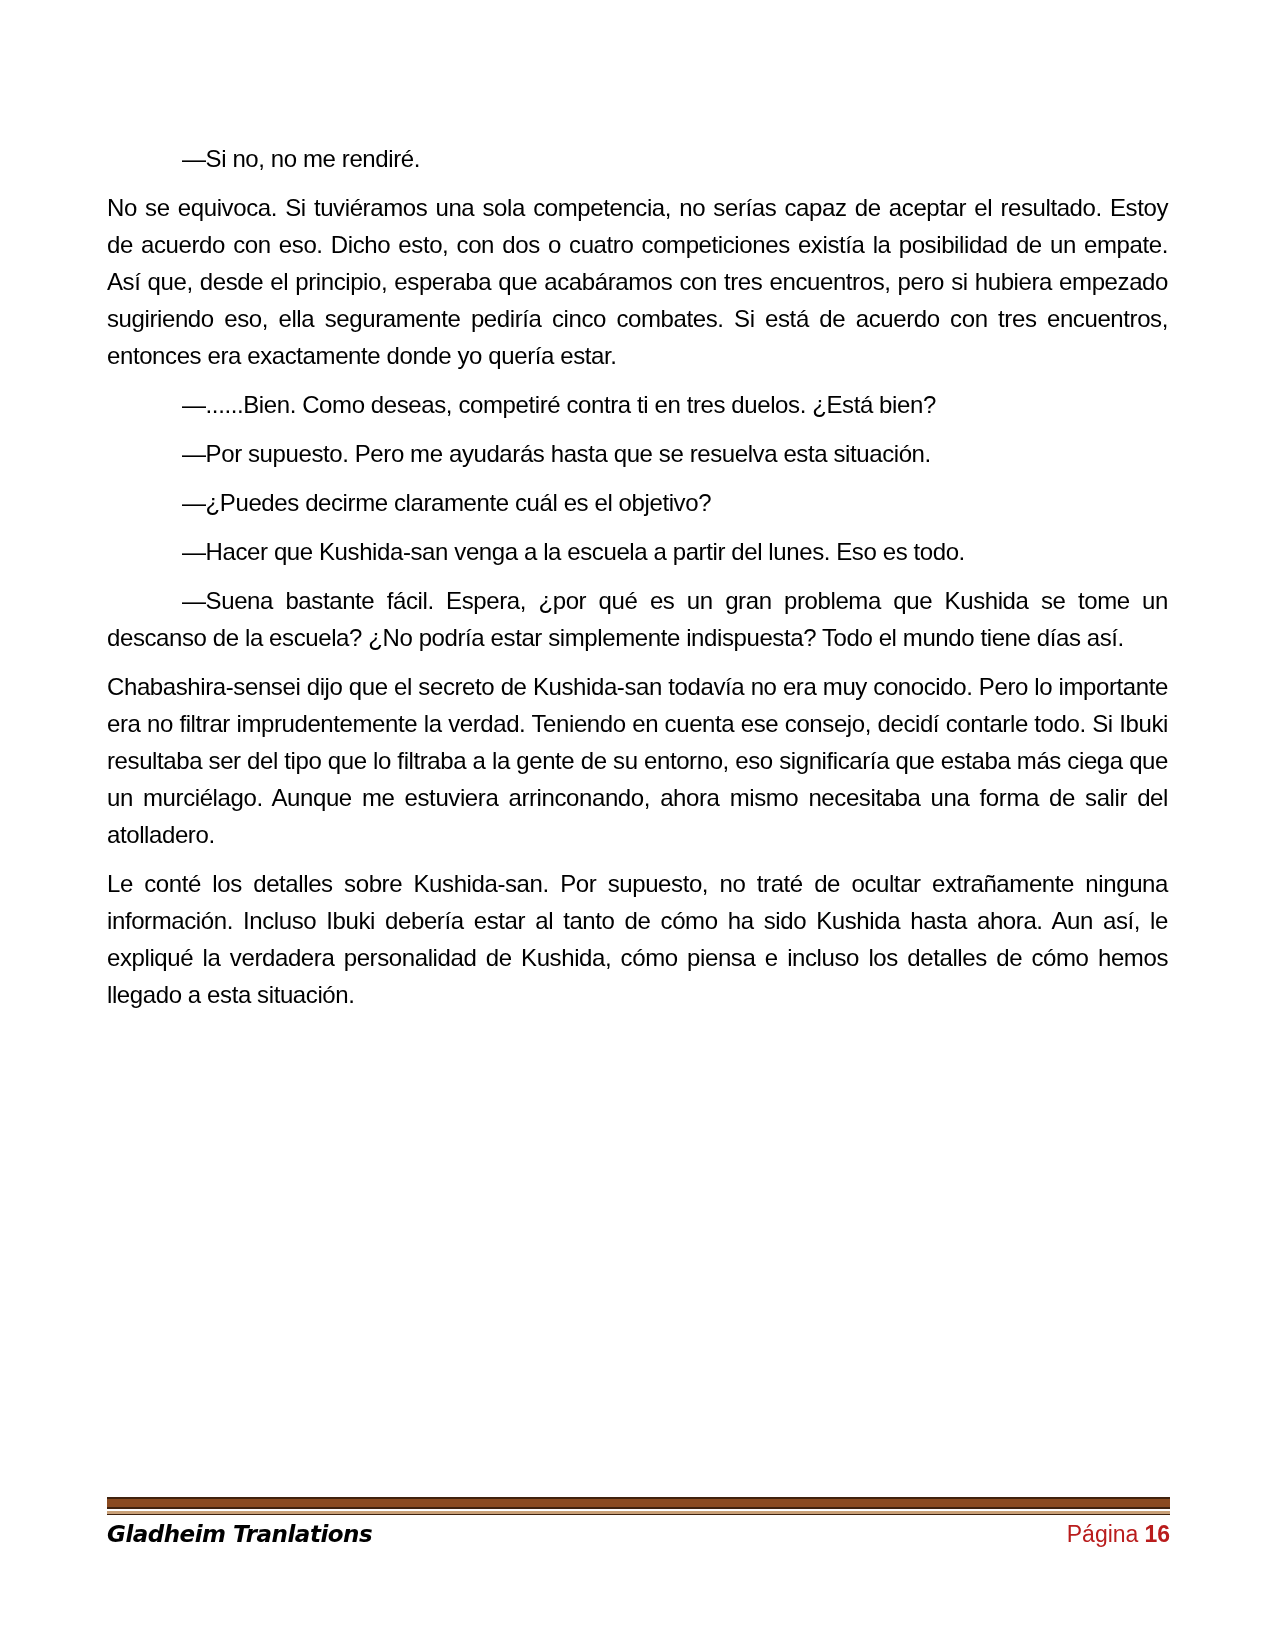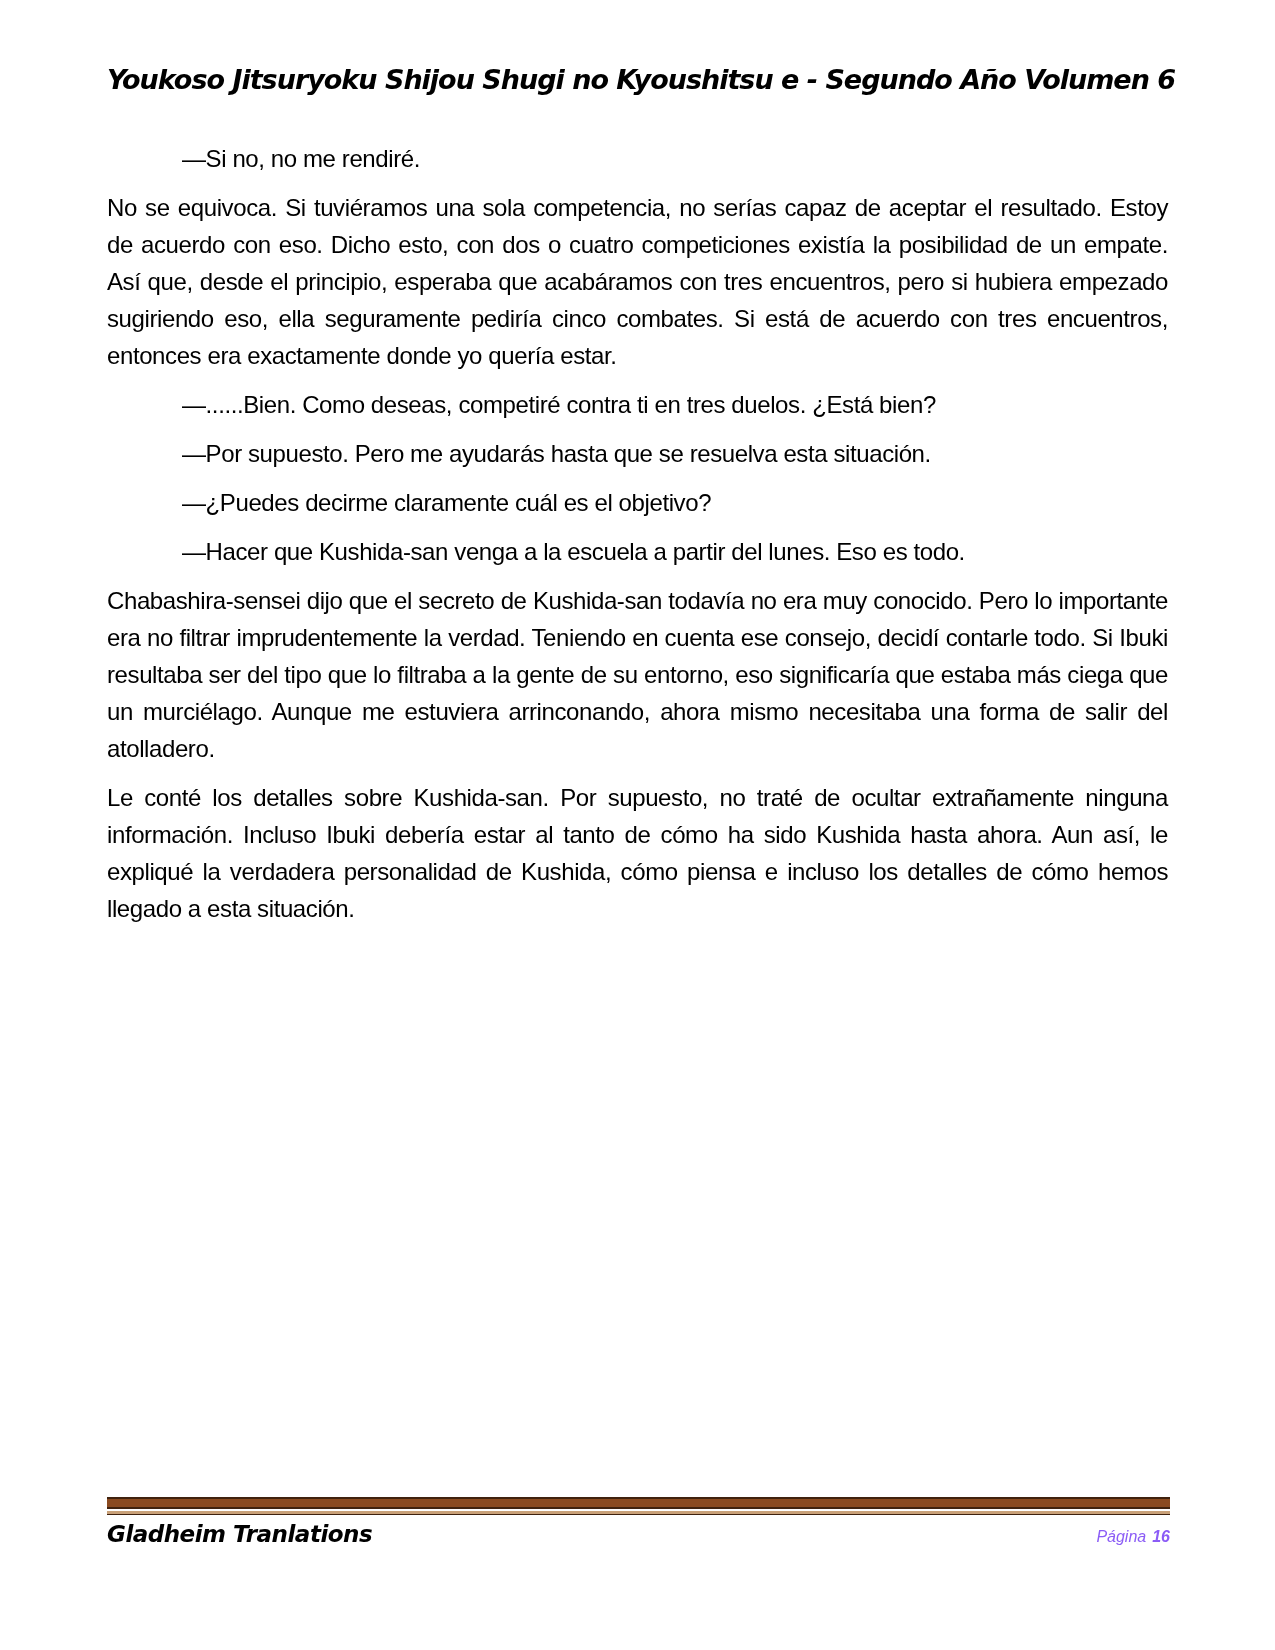--- a/index.html
+++ b/index.html
@@ -28,39 +28,37 @@
   .para.dialogue{text-indent:75px;}
   .footer{position:absolute;left:107px;right:105px;top:1497px;text-align:center;}
   .rule-thick{height:8px;background:#8a4a20;border-top:2px solid #40220e;border-bottom:2px solid #40220e;}
   .rule-thin{margin-top:2px;height:3px;background:#c9a179;border-bottom:1px solid #40220e;}
   .footer-row{display:flex;justify-content:space-between;align-items:baseline;margin-top:6px;}
   .footer-left{
     font-family:"DejaVu Sans",sans-serif;
     font-weight:bold;font-style:italic;
     font-size:23px;letter-spacing:-0.5px;
   }
-  .footer-right{font-size:16px;color:#8b5cf6;font-style:italic;}
+  .footer-right{font-size:23px;color:#b91c1c;}
   .page-num{font-weight:bold;margin-left:6px;}
 </style>
 </head>
 <body>
 
 <div class="page">
 
-  <div class="header">
-    <span class="header-title">Youkoso Jitsuryoku Shijou Shugi no Kyoushitsu e - Segundo Año Volumen 6</span>
-  </div>
 
   <div class="body-text" id="paragraphs">
       <p class="para dialogue">—Si no, no me rendiré.</p>
       <p class="para narration">No se equivoca. Si tuviéramos una sola competencia, no serías capaz de aceptar el resultado. Estoy de acuerdo con eso. Dicho esto, con dos o cuatro competiciones existía la posibilidad de un empate. Así que, desde el principio, esperaba que acabáramos con tres encuentros, pero si hubiera empezado sugiriendo eso, ella seguramente pediría cinco combates. Si está de acuerdo con tres encuentros, entonces era exactamente donde yo quería estar.</p>
       <p class="para dialogue">—......Bien. Como deseas, competiré contra ti en tres duelos. ¿Está bien?</p>
       <p class="para dialogue">—Por supuesto. Pero me ayudarás hasta que se resuelva esta situación.</p>
       <p class="para dialogue">—¿Puedes decirme claramente cuál es el objetivo?</p>
       <p class="para dialogue">—Hacer que Kushida-san venga a la escuela a partir del lunes. Eso es todo.</p>
+      <p class="para dialogue">—Suena bastante fácil. Espera, ¿por qué es un gran problema que Kushida se tome un descanso de la escuela? ¿No podría estar simplemente indispuesta? Todo el mundo tiene días así.</p>
       <p class="para narration">Chabashira-sensei dijo que el secreto de Kushida-san todavía no era muy conocido. Pero lo importante era no filtrar imprudentemente la verdad. Teniendo en cuenta ese consejo, decidí contarle todo. Si Ibuki resultaba ser del tipo que lo filtraba a la gente de su entorno, eso significaría que estaba más ciega que un murciélago. Aunque me estuviera arrinconando, ahora mismo necesitaba una forma de salir del atolladero.</p>
       <p class="para narration">Le conté los detalles sobre Kushida-san. Por supuesto, no traté de ocultar extrañamente ninguna información. Incluso Ibuki debería estar al tanto de cómo ha sido Kushida hasta ahora. Aun así, le expliqué la verdadera personalidad de Kushida, cómo piensa e incluso los detalles de cómo hemos llegado a esta situación.</p>
     </div>
 
   <div class="footer">
     <div>
       <div class="rule-thick"></div>
       <div class="rule-thin"></div>
     </div>
     <div class="footer-row">

